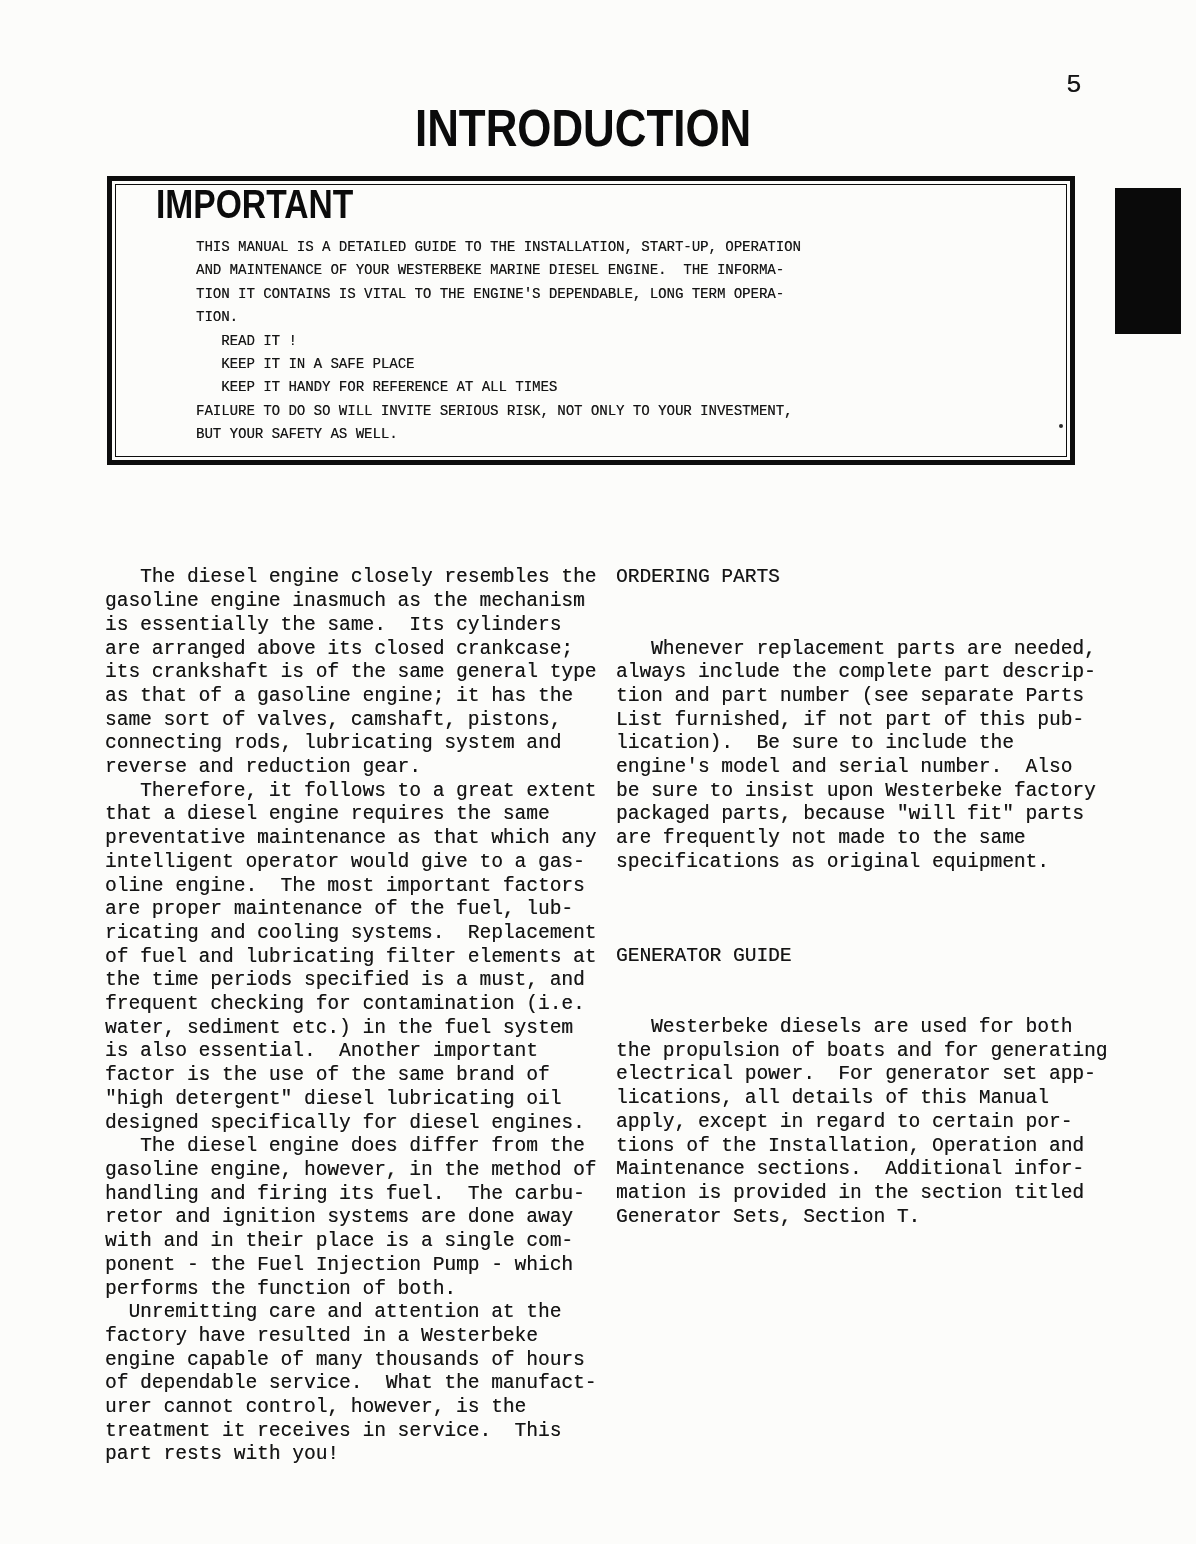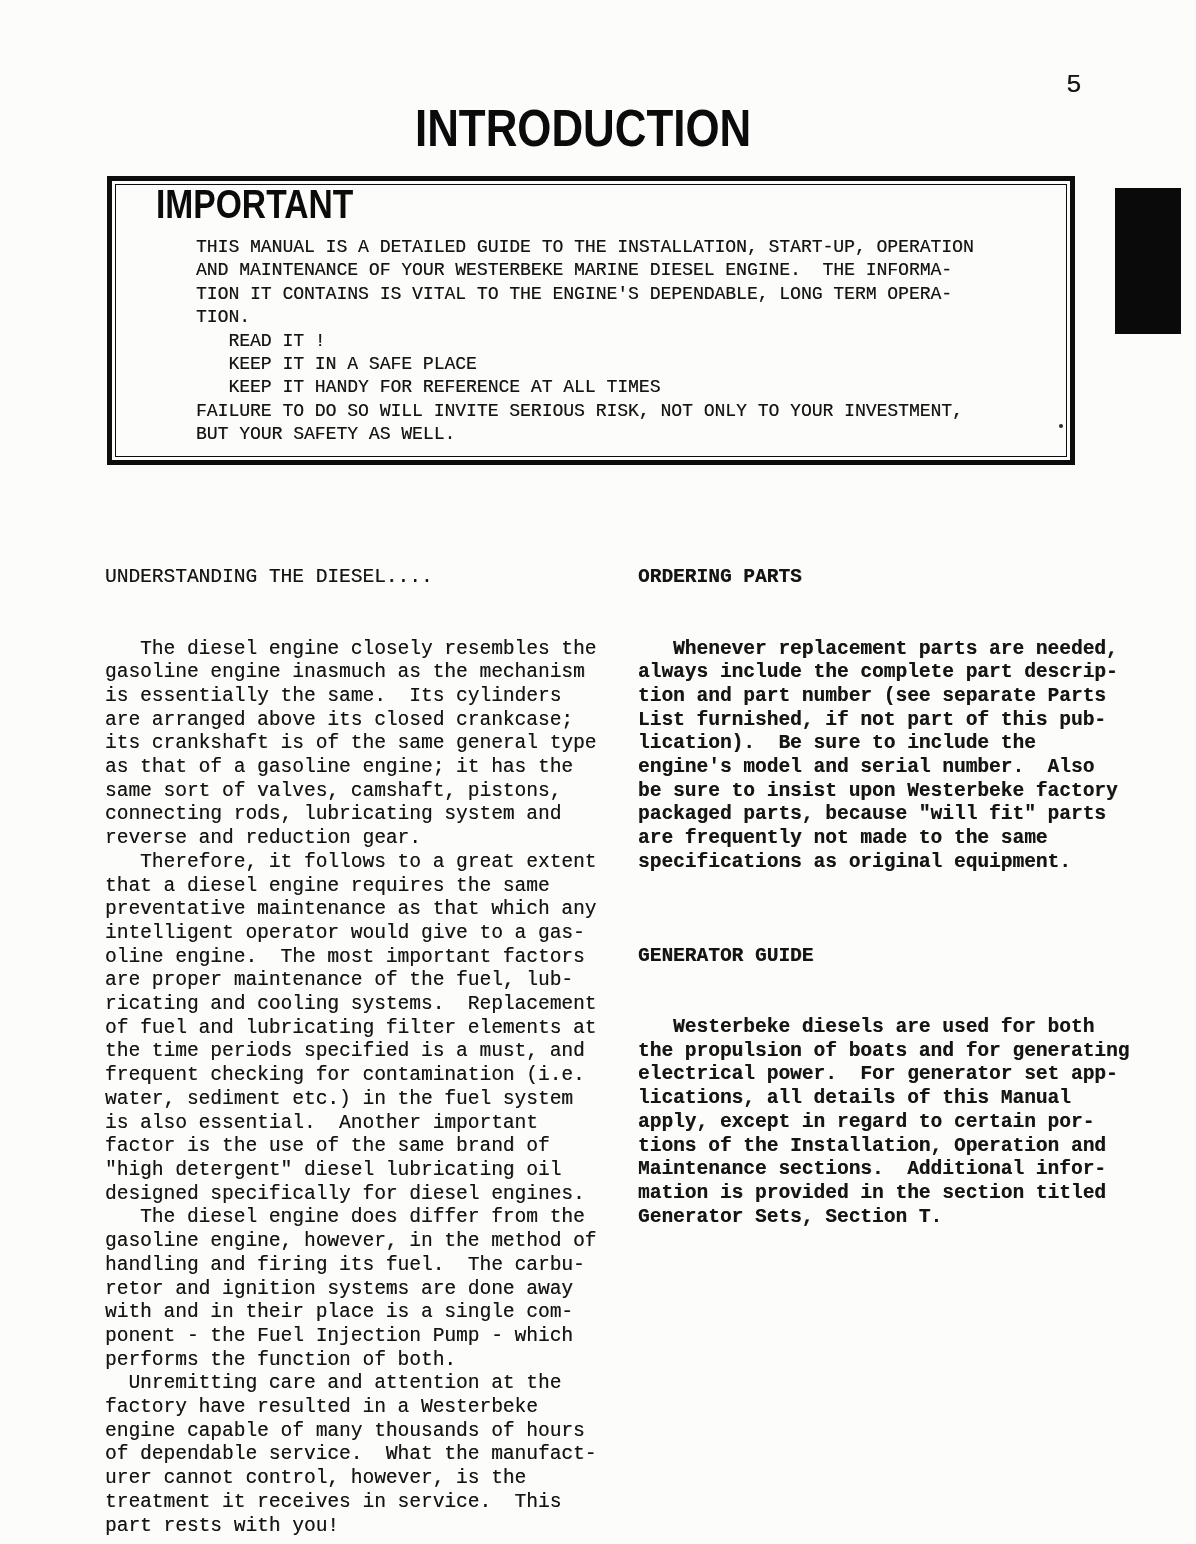--- a/index.html
+++ b/index.html
@@ -61,21 +61,21 @@
     line-height: 1;
     color: #0b0b0b;
     white-space: nowrap;
     transform: scaleX(0.84);
     transform-origin: left top;
   }
   .important-body {
     position: absolute;
     left: 84px;
     top: 55px;
-    font-size: 18px;
+    font-size: 14px;
     line-height: 23.4px;
     white-space: pre;
     text-shadow: 0.3px 0.3px 0 rgba(0,0,0,0.55);
   }
   .thumb-tab {
     position: absolute;
     left: 1115px;
     top: 188px;
     width: 66px;
     height: 146px;
@@ -84,21 +84,21 @@
   .column {
     position: absolute;
     top: 519px;
     width: 505px;
     font-size: 19.5px;
     line-height: 23.7px;
     white-space: pre;
     text-shadow: 0.3px 0.3px 0 rgba(0,0,0,0.55);
   }
   .col-left  { left: 105px; }
-  .col-right { left: 638px; font-weight: bold; }
+  .col-right { left: 616px; }
   .sec-heading { white-space: pre; }
   .sec-body { white-space: pre; }
   .gap-above { margin-top: 23px; }
   .speck {
     position: absolute;
     left: 1059px;
     top: 424px;
     width: 4px;
     height: 4px;
     border-radius: 50%;
@@ -126,21 +126,20 @@
    KEEP IT HANDY FOR REFERENCE AT ALL TIMES
 FAILURE TO DO SO WILL INVITE SERIOUS RISK, NOT ONLY TO YOUR INVESTMENT,
 BUT YOUR SAFETY AS WELL.</div>
   </div>
 
   <div class="thumb-tab"></div>
 
   <div class="speck"></div>
 
   <div class="column col-left">
-    <div class="sec-heading">UNDERSTANDING THE DIESEL....</div>
     <div class="sec-body">   The diesel engine closely resembles the
 gasoline engine inasmuch as the mechanism
 is essentially the same.  Its cylinders
 are arranged above its closed crankcase;
 its crankshaft is of the same general type
 as that of a gasoline engine; it has the
 same sort of valves, camshaft, pistons,
 connecting rods, lubricating system and
 reverse and reduction gear.
    Therefore, it follows to a great extent

